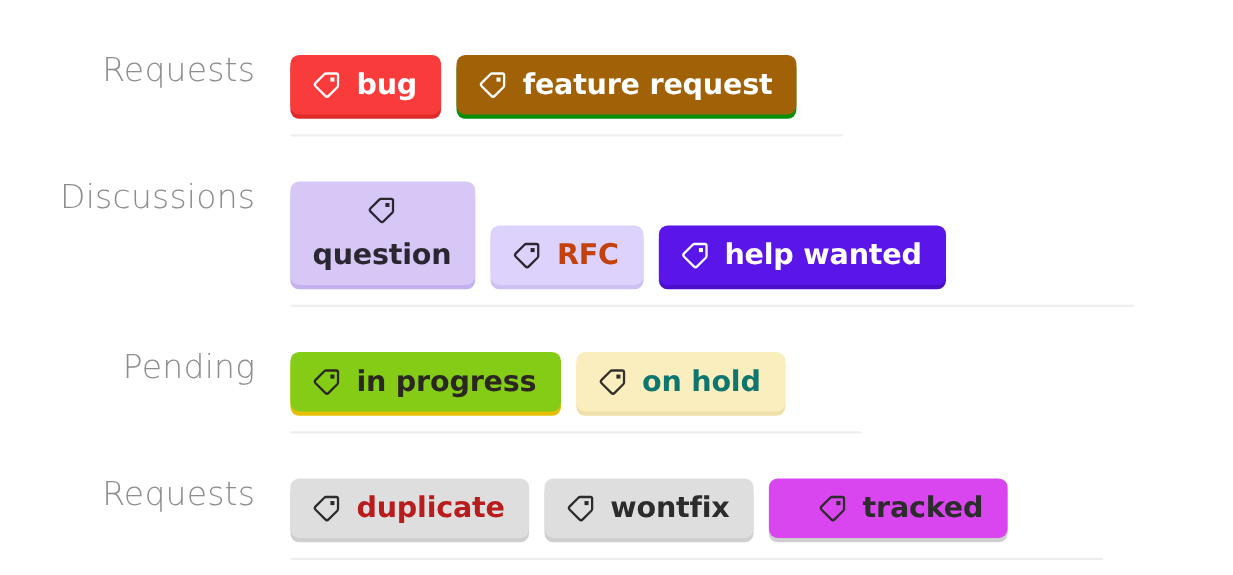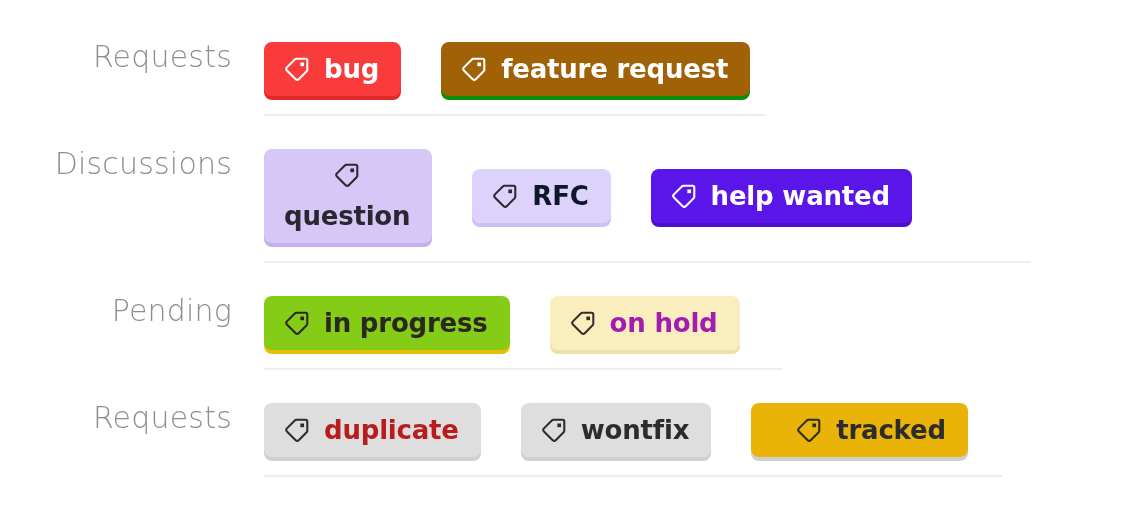--- a/index.html
+++ b/index.html
@@ -19,20 +19,21 @@
     width: 1121px;
     height: 523px;
     box-sizing: border-box;
     padding-top: 42px;
   }
 
   .row {
     display: flex;
     align-items: flex-start;
     margin-bottom: 0;
+    margin-top: 8px;
   }
 
   .row-label-cell {
     width: 232px;
     flex: 0 0 232px;
     display: flex;
     justify-content: flex-end;
     align-items: center;
   }
 
@@ -48,22 +49,22 @@
 
   .row-body {
     flex: 1 1 auto;
     min-width: 0;
     padding-left: 32px;
     box-sizing: border-box;
   }
 
   .chips {
     display: flex;
-    align-items: center;
-    gap: 40px;
+    align-items: flex-end;
+    gap: 14px;
   }
 
   .chip {
     display: inline-flex;
     align-items: center;
     gap: 14px;
     padding: 13px 22px 13px 20px;
     border-radius: 8px;
     box-sizing: border-box;
     font-family: "DejaVu Sans", sans-serif;
@@ -147,21 +148,21 @@
         <div class="chips">
               <div class="chip" style="background: rgb(214, 199, 247); color: rgb(43, 39, 48); box-shadow: rgb(195, 176, 238) 0px 4px 0px 0px; flex-direction: column;">
                 <span class="tag-icon">
                   <svg viewBox="0 0 24 24" fill="none">
                     <path d="M11.4 2.6 H20.0 A1.5 1.5 0 0 1 21.5 4.1 V12.7 A2 2 0 0 1 20.9 14.1 L13.6 21.4 A2 2 0 0 1 10.8 21.4 L2.7 13.3 A2 2 0 0 1 2.7 10.5 L10.0 3.2 A2 2 0 0 1 11.4 2.6 Z" stroke="#2b2730" stroke-width="1.9" stroke-linejoin="round"></path>
                     <rect x="15.1" y="6.0" width="3.4" height="3.4" fill="#2b2730"></rect>
                   </svg>
                 </span>
                 <span class="chip-label">question</span>
               </div>
-              <div class="chip" style="background: rgb(221, 210, 251); color: #0f172a; box-shadow: rgb(206, 192, 243) 0px 4px 0px 0px;">
+              <div class="chip" style="background: rgb(221, 210, 251); color: #c2410c; box-shadow: rgb(206, 192, 243) 0px 4px 0px 0px;">
                 <span class="tag-icon">
                   <svg viewBox="0 0 24 24" fill="none">
                     <path d="M11.4 2.6 H20.0 A1.5 1.5 0 0 1 21.5 4.1 V12.7 A2 2 0 0 1 20.9 14.1 L13.6 21.4 A2 2 0 0 1 10.8 21.4 L2.7 13.3 A2 2 0 0 1 2.7 10.5 L10.0 3.2 A2 2 0 0 1 11.4 2.6 Z" stroke="#2b2730" stroke-width="1.9" stroke-linejoin="round"></path>
                     <rect x="15.1" y="6.0" width="3.4" height="3.4" fill="#2b2730"></rect>
                   </svg>
                 </span>
                 <span class="chip-label">RFC</span>
               </div>
               <div class="chip" style="background: rgb(90, 22, 232); color: rgb(255, 255, 255); box-shadow: rgb(75, 15, 203) 0px 4px 0px 0px;">
                 <span class="tag-icon">
@@ -189,21 +190,21 @@
         <div class="chips">
               <div class="chip" style="background: #84cc16; color: rgb(43, 39, 32); box-shadow: rgb(230, 191, 6) 0px 4px 0px 0px;">
                 <span class="tag-icon">
                   <svg viewBox="0 0 24 24" fill="none">
                     <path d="M11.4 2.6 H20.0 A1.5 1.5 0 0 1 21.5 4.1 V12.7 A2 2 0 0 1 20.9 14.1 L13.6 21.4 A2 2 0 0 1 10.8 21.4 L2.7 13.3 A2 2 0 0 1 2.7 10.5 L10.0 3.2 A2 2 0 0 1 11.4 2.6 Z" stroke="#2b2720" stroke-width="1.9" stroke-linejoin="round"></path>
                     <rect x="15.1" y="6.0" width="3.4" height="3.4" fill="#2b2720"></rect>
                   </svg>
                 </span>
                 <span class="chip-label">in progress</span>
               </div>
-              <div class="chip" style="background: rgb(250, 238, 191); color: #a21caf; box-shadow: rgb(239, 224, 169) 0px 4px 0px 0px;">
+              <div class="chip" style="background: rgb(250, 238, 191); color: #0f766e; box-shadow: rgb(239, 224, 169) 0px 4px 0px 0px;">
                 <span class="tag-icon">
                   <svg viewBox="0 0 24 24" fill="none">
                     <path d="M11.4 2.6 H20.0 A1.5 1.5 0 0 1 21.5 4.1 V12.7 A2 2 0 0 1 20.9 14.1 L13.6 21.4 A2 2 0 0 1 10.8 21.4 L2.7 13.3 A2 2 0 0 1 2.7 10.5 L10.0 3.2 A2 2 0 0 1 11.4 2.6 Z" stroke="#33302a" stroke-width="1.9" stroke-linejoin="round"></path>
                     <rect x="15.1" y="6.0" width="3.4" height="3.4" fill="#33302a"></rect>
                   </svg>
                 </span>
                 <span class="chip-label">on hold</span>
               </div>
             </div>
         <div class="spacer-after-chips"></div>
@@ -231,21 +232,21 @@
               </div>
               <div class="chip" style="background: rgb(222, 222, 222); color: rgb(44, 44, 44); box-shadow: rgb(207, 207, 207) 0px 4px 0px 0px;">
                 <span class="tag-icon">
                   <svg viewBox="0 0 24 24" fill="none">
                     <path d="M11.4 2.6 H20.0 A1.5 1.5 0 0 1 21.5 4.1 V12.7 A2 2 0 0 1 20.9 14.1 L13.6 21.4 A2 2 0 0 1 10.8 21.4 L2.7 13.3 A2 2 0 0 1 2.7 10.5 L10.0 3.2 A2 2 0 0 1 11.4 2.6 Z" stroke="#2c2c2c" stroke-width="1.9" stroke-linejoin="round"></path>
                     <rect x="15.1" y="6.0" width="3.4" height="3.4" fill="#2c2c2c"></rect>
                   </svg>
                 </span>
                 <span class="chip-label">wontfix</span>
               </div>
-              <div class="chip" style="background: #eab308; color: rgb(44, 44, 44); box-shadow: rgb(207, 207, 207) 0px 4px 0px 0px; padding-left: 45px;">
+              <div class="chip" style="background: #d946ef; color: rgb(44, 44, 44); box-shadow: rgb(207, 207, 207) 0px 4px 0px 0px; padding-left: 45px;">
                 <span class="tag-icon">
                   <svg viewBox="0 0 24 24" fill="none">
                     <path d="M11.4 2.6 H20.0 A1.5 1.5 0 0 1 21.5 4.1 V12.7 A2 2 0 0 1 20.9 14.1 L13.6 21.4 A2 2 0 0 1 10.8 21.4 L2.7 13.3 A2 2 0 0 1 2.7 10.5 L10.0 3.2 A2 2 0 0 1 11.4 2.6 Z" stroke="#2c2c2c" stroke-width="1.9" stroke-linejoin="round"></path>
                     <rect x="15.1" y="6.0" width="3.4" height="3.4" fill="#2c2c2c"></rect>
                   </svg>
                 </span>
                 <span class="chip-label">tracked</span>
               </div>
             </div>
         <div class="spacer-after-chips"></div>

